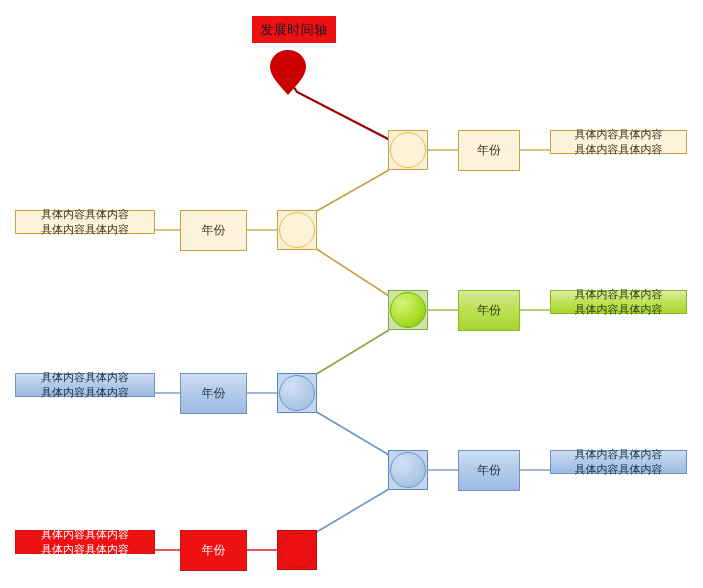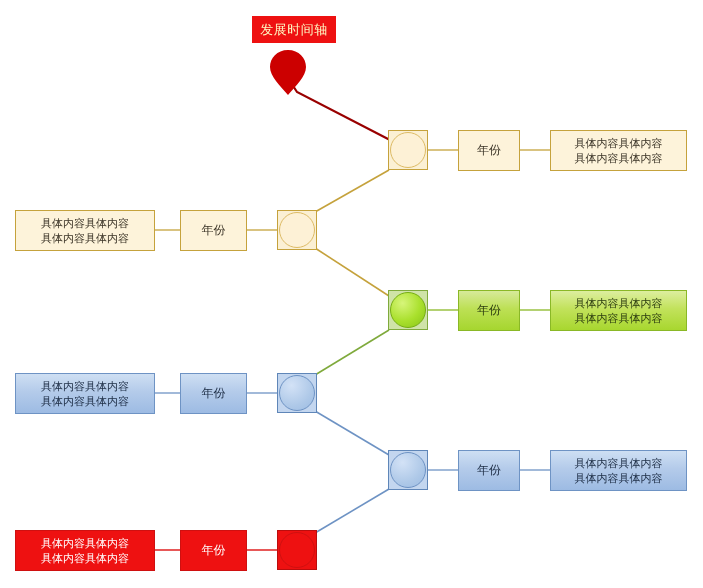--- a/index.html
+++ b/index.html
@@ -25,21 +25,21 @@
   }
 
   
   .title-banner {
     position: absolute;
     left: 252px;
     top: 16px;
     width: 84px;
     height: 27px;
     background: #ee1111;
-    color: #fef9c3;
+    color: #0f172a;
     font-size: 13px;
     line-height: 27px;
     text-align: center;
     letter-spacing: 0.5px;
     white-space: nowrap;
   }
 
   
   .node {
     position: absolute;
@@ -112,21 +112,21 @@
   .year-box.red {
     background: #ee1111;
     border: 1px solid #cf1010;
     color: #ffffff;
   }
 
   
   .content-box {
     position: absolute;
     box-sizing: border-box;
-    height: 41px;
+    height: 24px;
     display: flex;
     flex-direction: column;
     align-items: center;
     justify-content: center;
     font-size: 11px;
     line-height: 15px;
     white-space: nowrap;
   }
   .content-box.tan {
     background: #fdf3da;

